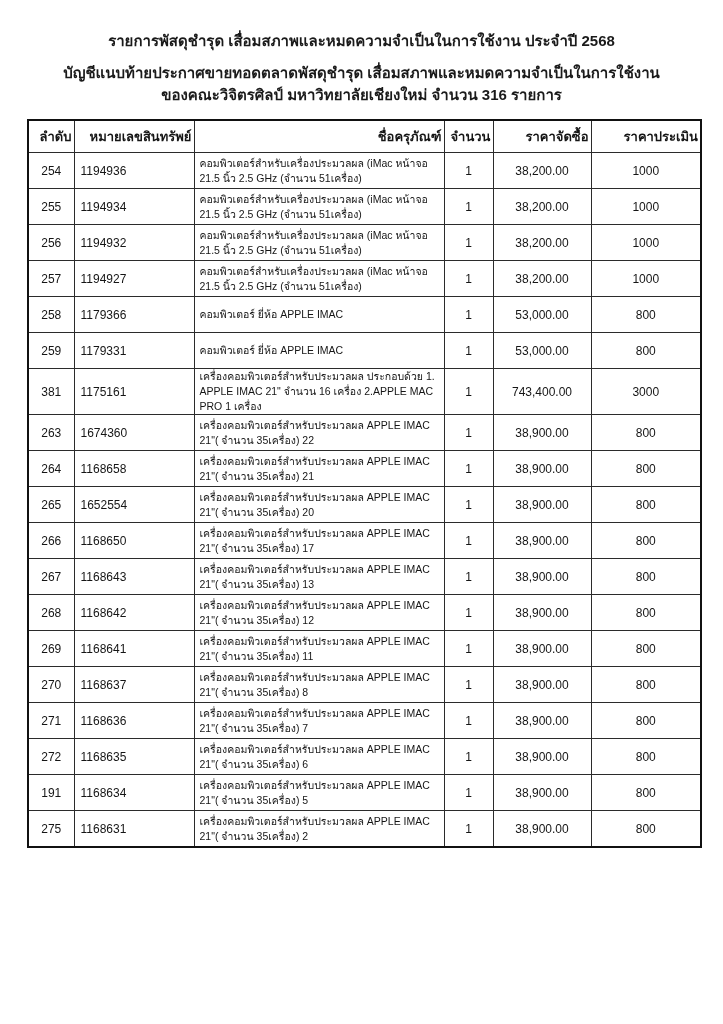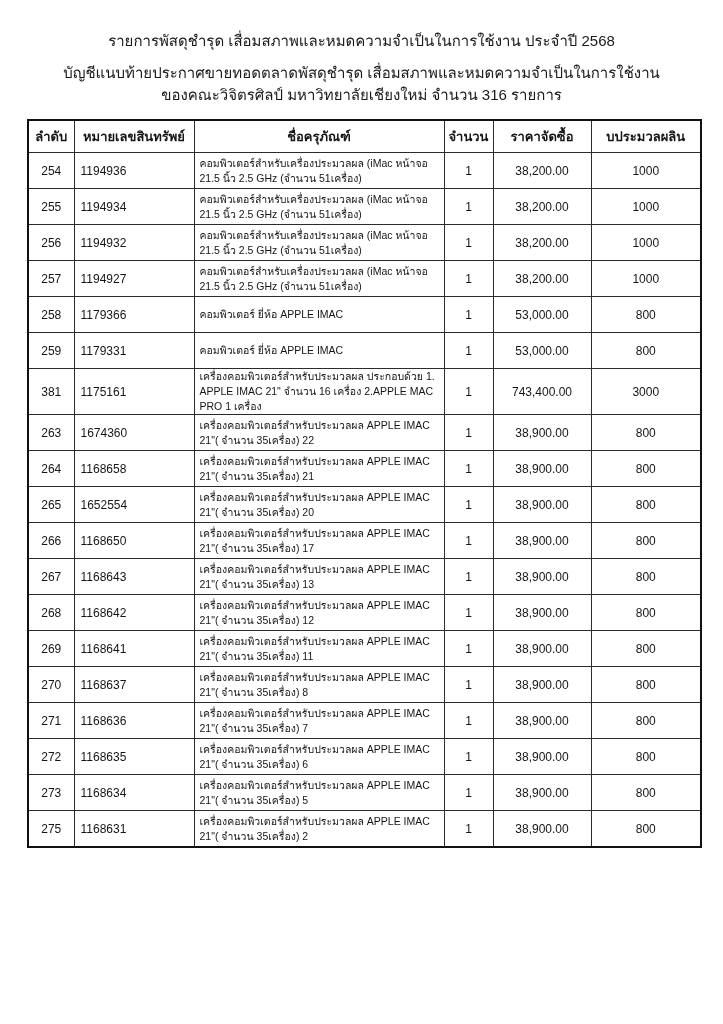--- a/index.html
+++ b/index.html
@@ -18,21 +18,21 @@
     position: relative;
     width: 723px;
     height: 1024px;
     background: #ffffff;
   }
   .titles {
     padding-top: 30px;
     text-align: center;
   }
   .title {
-    font-weight: normal;
+    font-weight: bold;
     font-size: 15px;
     line-height: 22px;
     color: #1a1a1a;
   }
   .title.first {
     margin-bottom: 10px;
   }
   .asset-table {
     border-collapse: collapse;
     table-layout: fixed;
@@ -43,21 +43,21 @@
   }
   .asset-table th, .asset-table td {
     border: 1px solid #2b2b2b;
     overflow: hidden;
     vertical-align: middle;
   }
   .asset-table th {
     height: 31px;
     font-size: 13px;
     font-weight: bold;
-    text-align: center;
+    text-align: right;
     padding: 0 2px;
     background: #ffffff;
   }
   .asset-table td {
     height: 35px;
     font-size: 12px;
     padding: 0;
   }
   .asset-table col.c0 { width: 46px; }
   .asset-table col.c1 { width: 120px; }
@@ -102,21 +102,21 @@
         <col class="c4">
         <col class="c5">
     </colgroup>
     <thead>
       <tr>
           <th class="c0">ลำดับ</th>
           <th class="c1">หมายเลขสินทรัพย์</th>
           <th class="c2">ชื่อครุภัณฑ์</th>
           <th class="c3">จำนวน</th>
           <th class="c4">ราคาจัดซื้อ</th>
-          <th class="c5">บประมวลผลิน</th>
+          <th class="c5">ราคาประเมิน</th>
         </tr>
     </thead>
     <tbody>
         <tr>
           <td class="c0">254</td>
           <td class="c1">1194936</td>
           <td class="c2">คอมพิวเตอร์สำหรับเครื่องประมวลผล (iMac หน้าจอ 21.5 นิ้ว 2.5 GHz  (จำนวน 51เครื่อง)</td>
           <td class="c3">1</td>
           <td class="c4">38,200.00</td>
           <td class="c5">1000</td>
@@ -243,21 +243,21 @@
         </tr>
         <tr>
           <td class="c0">272</td>
           <td class="c1">1168635</td>
           <td class="c2">เครื่องคอมพิวเตอร์สำหรับประมวลผล  APPLE IMAC 21"( จำนวน 35เครื่อง) 6</td>
           <td class="c3">1</td>
           <td class="c4">38,900.00</td>
           <td class="c5">800</td>
         </tr>
         <tr>
-          <td class="c0">273</td>
+          <td class="c0">191</td>
           <td class="c1">1168634</td>
           <td class="c2">เครื่องคอมพิวเตอร์สำหรับประมวลผล  APPLE IMAC 21"( จำนวน 35เครื่อง) 5</td>
           <td class="c3">1</td>
           <td class="c4">38,900.00</td>
           <td class="c5">800</td>
         </tr>
         <tr>
           <td class="c0">275</td>
           <td class="c1">1168631</td>
           <td class="c2">เครื่องคอมพิวเตอร์สำหรับประมวลผล  APPLE IMAC 21"( จำนวน 35เครื่อง) 2</td>

